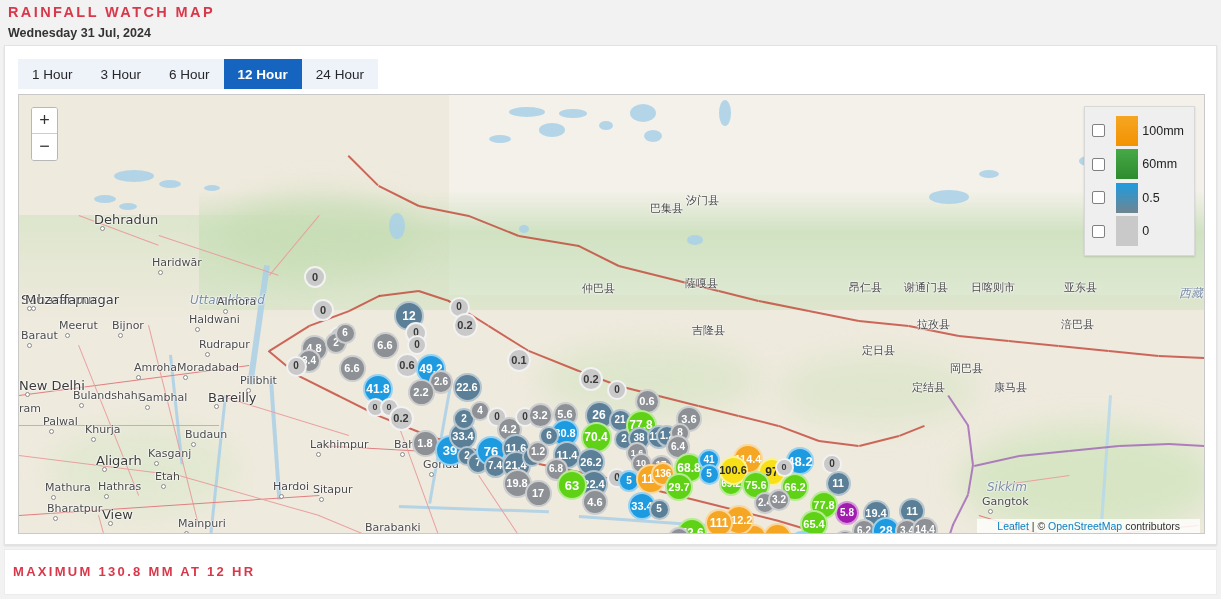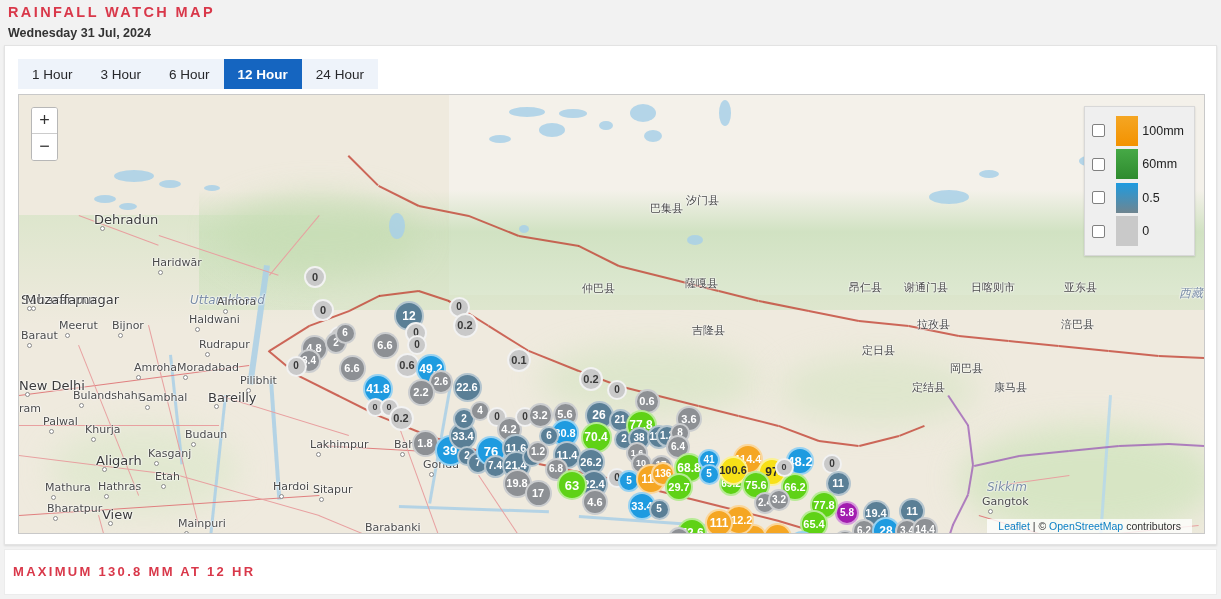--- a/index.html
+++ b/index.html
@@ -112,23 +112,23 @@
   .marker {
     position:absolute; border-radius:50%;
     display:flex; align-items:center; justify-content:center;
     color:#fff; font-weight:bold; font-family:"Liberation Sans", sans-serif;
     border:2px solid rgba(255,255,255,0.55);
     cursor:pointer; line-height:1;
   }
 
   
   .attrib {
-    position:absolute; right:12px; bottom:0; z-index:55;
+    position:absolute; right:4px; bottom:0; z-index:55;
     background:rgba(255,255,255,0.78);
-    font-size:10.5px; color:#333; padding:1px 11px;
+    font-size:10.5px; color:#333; padding:1px 20px;
     font-family:"Liberation Sans", sans-serif;
   }
   .attrib a { color:#0b7fc4; text-decoration:none; }
 
   
   .footer {
     position:absolute; left:4px; top:549px; width:1213px; height:46px;
     background:#fff; border:1px solid #ececec;
   }
   .footer-text {

